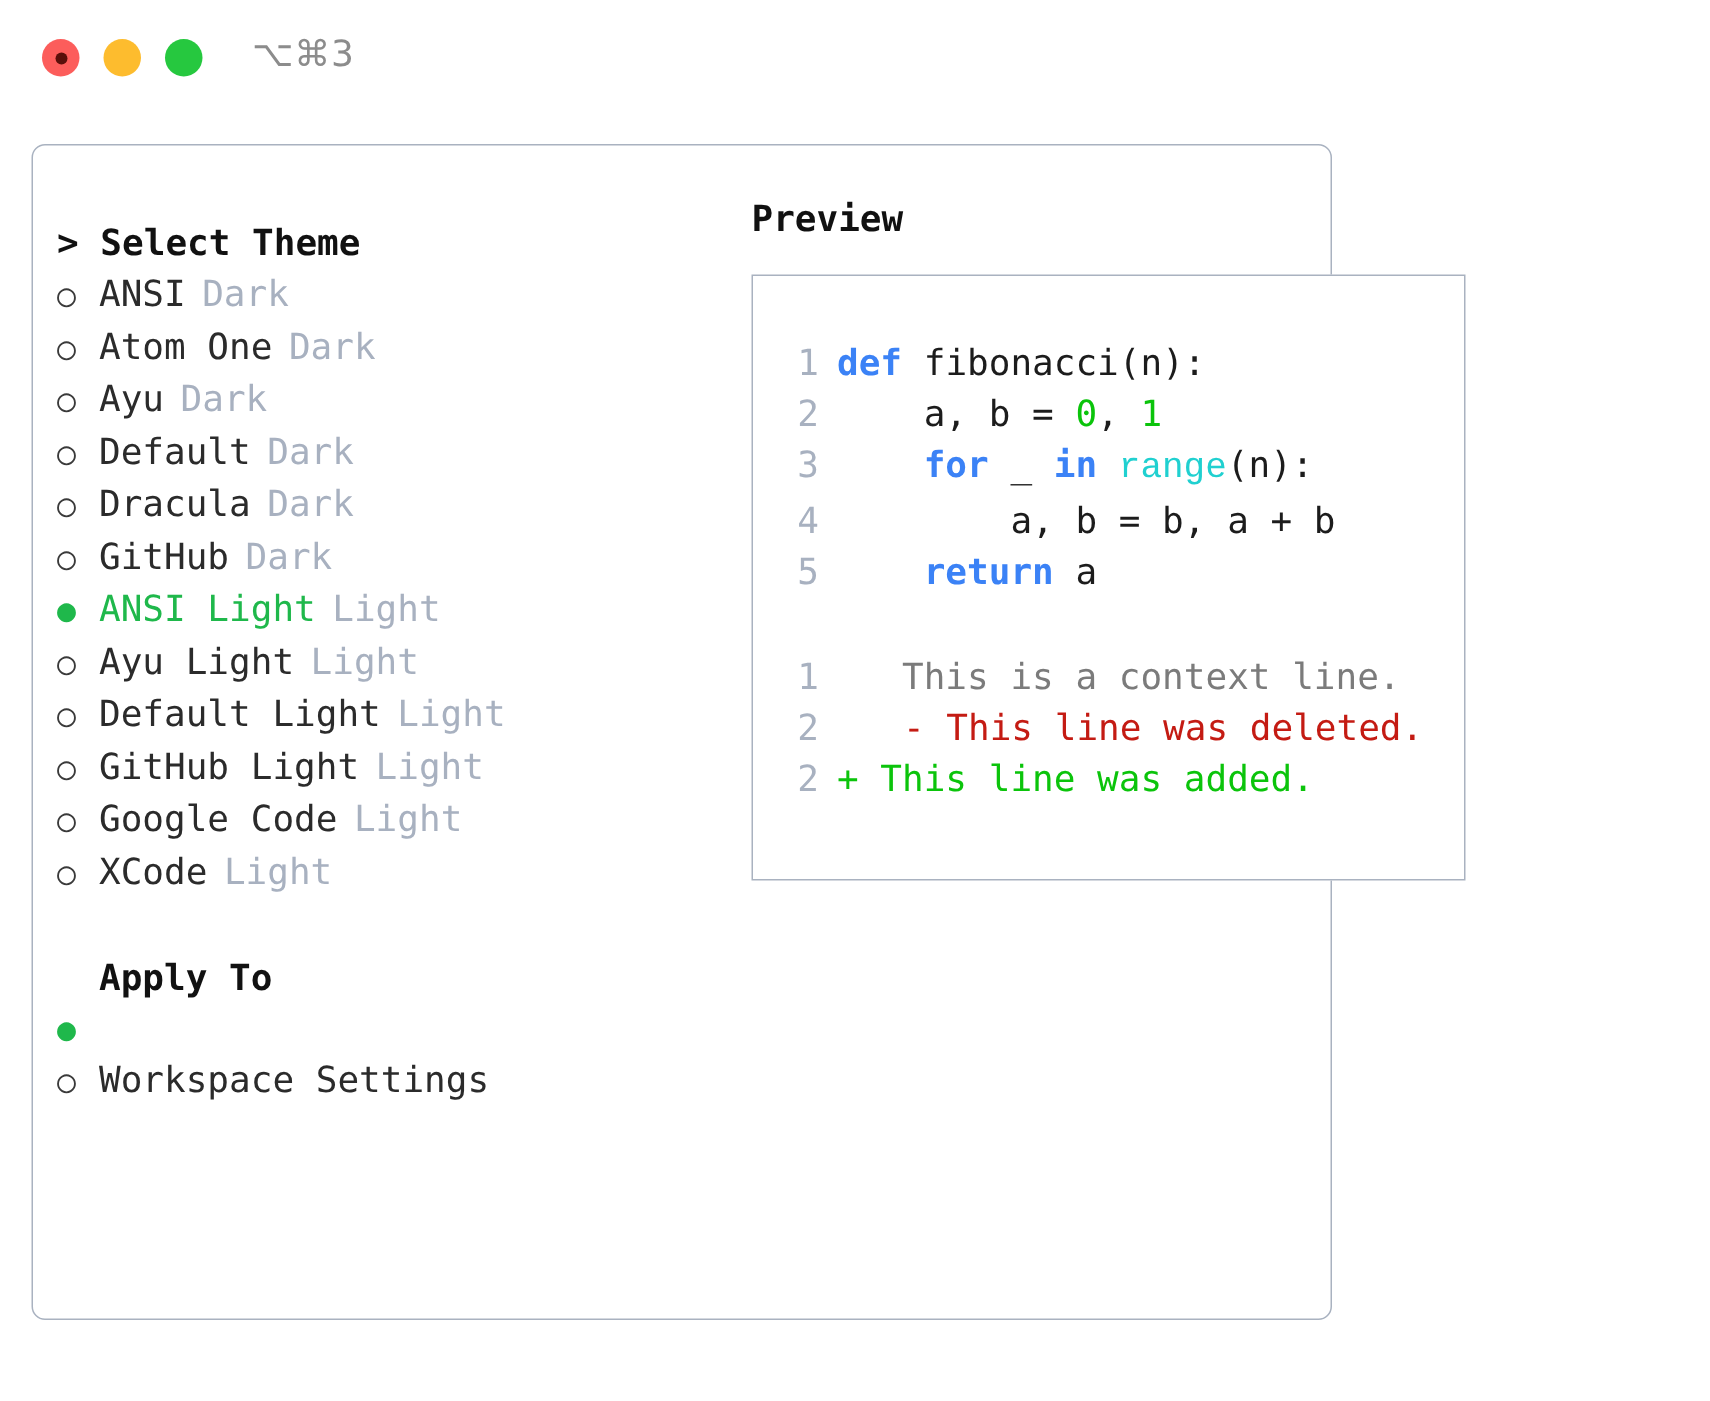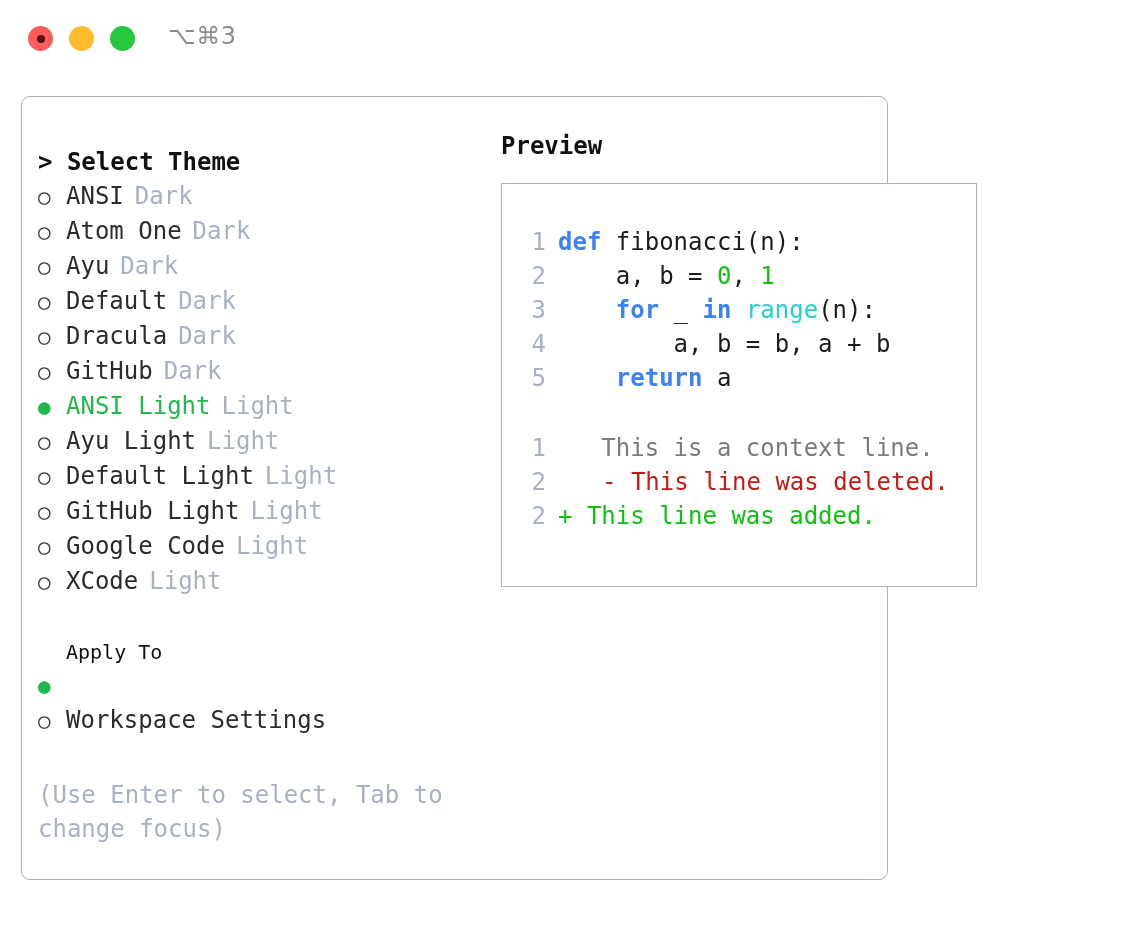--- a/index.html
+++ b/index.html
@@ -131,25 +131,26 @@
   .opt-row.selected .marker { color: #1fb84b; }
   .opt-row.selected .opt-label { color: #1fb84b; }
   .opt-label { color: #2b2b2b; }
   .opt-tag {
     color: #a8b1c0;
     margin-left: 11px;
   }
 
   .apply-block { margin-top: 36px; }
   .apply-title {
-    font-size: 20px;
+    font-size: 24px;
     color: #111111;
     line-height: 34px;
     padding-left: 28px;
     white-space: pre;
+    font-weight: bold;
   }
 
   .hint {
     margin-top: 40px;
     font-size: 24px;
     line-height: 34px;
     color: #a8b1c0;
     width: 410px;
   }
 
@@ -196,21 +197,21 @@
     display: inline-block;
     width: 28px;
     flex: 0 0 28px;
     text-align: right;
     color: #a8b1c0;
     margin-right: 12px;
   }
   .code-text { color: #1c1c1c; }
 
   .tok-kw   { color: #3b82f6; font-weight: bold; }
-  .tok-builtin { color: #20d0d0; }
+  .tok-builtin { color: #20d0d0; font-family: Liberation Mono, monospace; }
   .tok-num  { color: #0bc40b; }
   .tok-plain{ color: #1c1c1c; margin-top: 45px; }
 
   .diff-gap { height: 36px; }
   .diff-context { color: #7b7b7b; }
   .diff-del { color: #c41b13; margin-left: 44px; }
   .diff-add { color: #0bc40b; }
 </style>
 </head>
 <body>
@@ -249,21 +250,20 @@
           </div>
 
         <div class="apply-block">
           <div class="apply-title">Apply To</div>
           <div class="opt-list" id="apply-list">
               <div class="opt-row selected"><span class="marker">●</span></div>
               <div class="opt-row"><span class="marker">○</span><span class="opt-label">Workspace Settings</span></div>
             </div>
         </div>
 
-        <div class="hint">(Use Enter to select, Tab to change focus)</div>
       </div>
 
       <div class="right-pane">
         <div class="preview-title">Preview</div>
 
         <div class="code-box">
           <div class="code-inner" id="code-inner">
               <div class="code-line"><span class="lineno">1</span><span class="code-text"><span class="tok-kw">def</span><span class="tok-plain"> fibonacci(n):</span></span></div>
               <div class="code-line"><span class="lineno">2</span><span class="code-text"><span class="tok-plain">    a, b = </span><span class="tok-num">0</span><span class="tok-plain">, </span><span class="tok-num">1</span></span></div>
               <div class="code-line"><span class="lineno">3</span><span class="code-text"><span class="tok-plain">    </span><span class="tok-kw">for</span><span class="tok-plain"> _ </span><span class="tok-kw">in</span><span class="tok-plain"> </span><span class="tok-builtin">range</span><span class="tok-plain">(n):</span></span></div>

